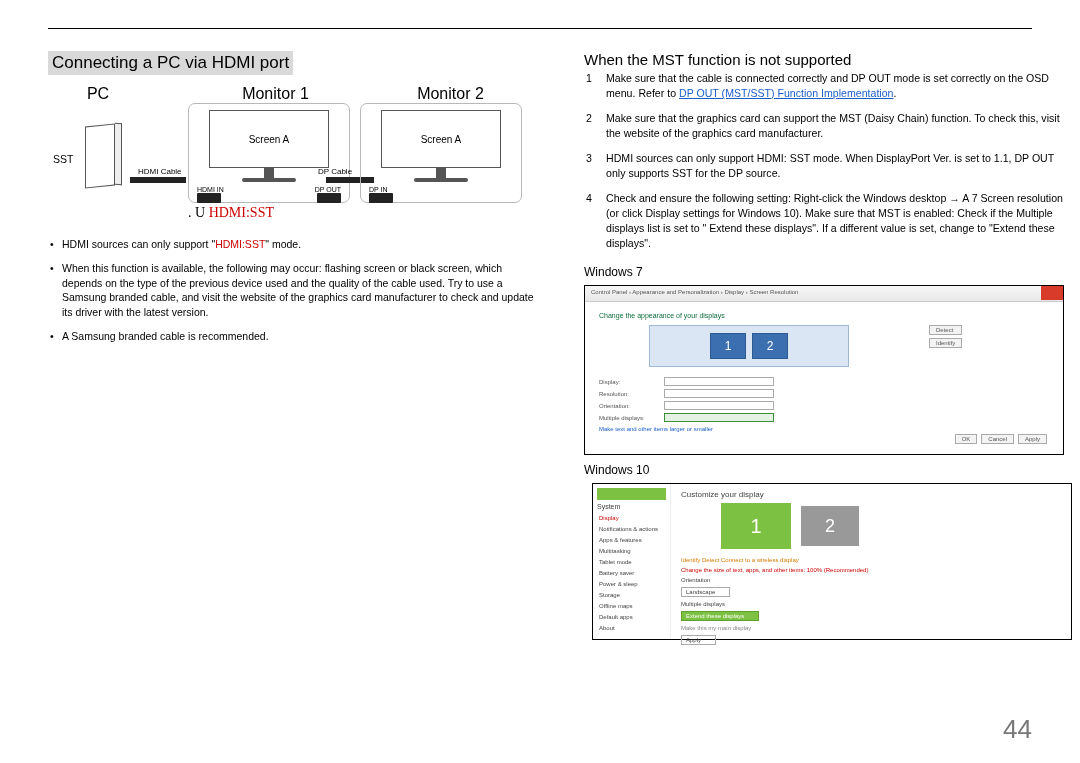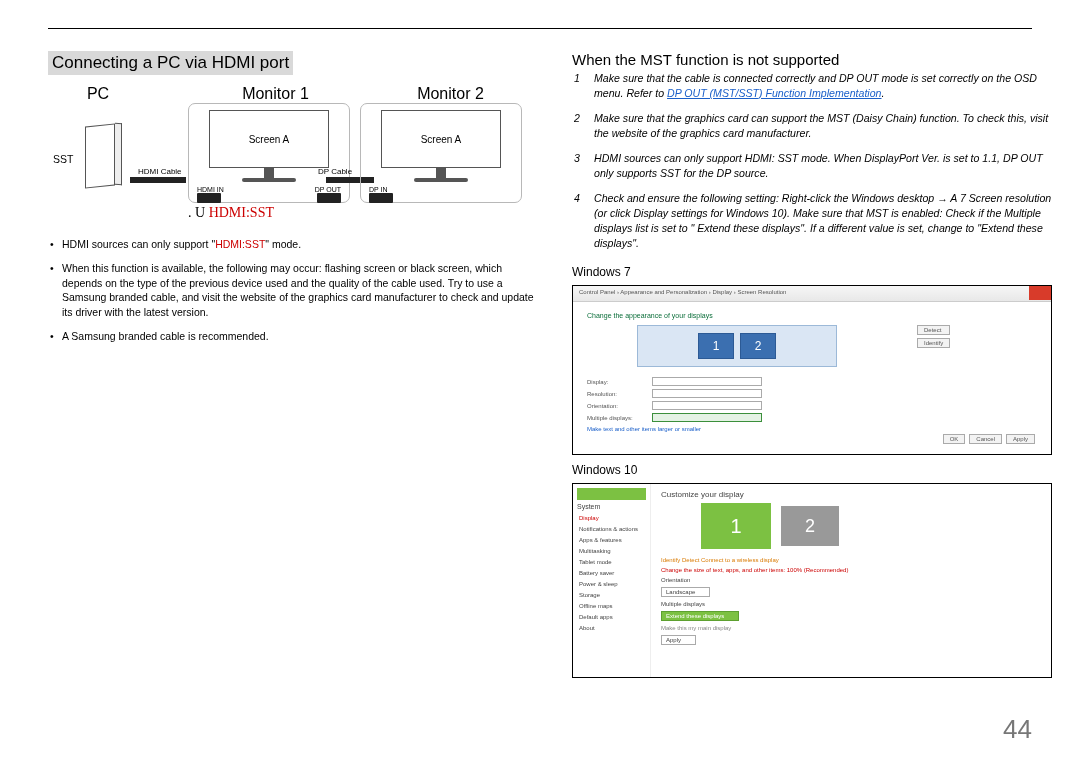--- a/index.html
+++ b/index.html
@@ -1,19 +1,19 @@
 <!DOCTYPE html>
 <html><head>
 <meta charset="utf-8">
 <style>
   * { box-sizing: border-box; margin: 0; padding: 0; }
   html, body { width: 1080px; height: 763px; font-family: Arial, Helvetica, sans-serif; background: #fff; color: #000; }
   .page { padding: 28px 48px 20px 48px; position: relative; height: 100%; }
   .rule { border: none; border-top: 1px solid #000; margin-bottom: 22px; height:0; }
-  .cols { display: flex; gap: 34px; }
+  .cols { display: flex; gap: 46px; }
   .col { flex: 1 1 0; }
   .h1 { font-size: 17px; font-weight: 400; background: #d9d9d9; padding: 2px 4px; display: inline-block; }
   h3.sub { font-size: 15px; font-weight: 400; margin-bottom: 3px; }
   .dia-wrap { margin: 10px 0 14px 0; position:relative; }
   .dia-top { display: flex; font-size:16px; }
   .dia-pc-lbl { width: 100px; text-align: center; }
   .dia-mon-lbl { width: 175px; text-align: center; }
   .diagram { position: relative; height: 120px; font-size:10px; }
   
   .pc-body { position:absolute; left:37px; top:22px; width:30px; height:62px; background:#fff; border:1px solid #555; transform: skewY(-6deg); }
@@ -33,21 +33,21 @@
   .cab1 { left:82px; width:56px; top:74px; }
   .cab2 { left:278px; width:48px; top:74px; }
   .cab-lbl { position:absolute; font-size:8px; top:64px; }
   .cablbl1 { left:90px; }
   .cablbl2 { left:270px; }
   .u-line { position:absolute; left:140px; top:102px; font-size:14px;font-family:Liberation Serif, serif; }
   .red { color:#c00; }
   ul.notes { list-style: none; padding:0; margin:0; }
   ul.notes > li { position:relative; padding-left:14px; font-size:10.5px; line-height:1.38; margin-bottom:10px; }
   ul.notes > li::before { content:"•"; position:absolute; left:2px; top:0; }
-  ol.steps { list-style:none; counter-reset: s; padding:0; margin:0 0 14px 0;font-style:italic;}
+  ol.steps { list-style:none; counter-reset: s; padding:0; margin:0 0 14px 0;}
   ol.steps > li { counter-increment: s; position:relative; padding-left:22px; font-size:10.6px; line-height:1.42; margin-bottom:10px; }
   ol.steps > li::before { content: counter(s); position:absolute; left:2px; top:0; font-weight:400; }
   a.inlink { color:#1a5fc9; text-decoration: underline; }
   .osd-red { color:#c00; }
   .win-title { font-size:12px; margin: 8px 0 6px 0; font-weight:400;}
   .shot { border:1px solid #000; background:#fff; }
   
   .win7 { width:480px; height:170px; position:relative; font-size:6px; color:#555; }
   .win7-top { height:16px; background:linear-gradient(#f6f6f6,#e8e8e8); border-bottom:1px solid #ccc; position:relative; }
   .win7-close { position:absolute; right:0; top:0; width:22px; height:14px; background:#d83b2a; }
@@ -56,21 +56,21 @@
   .win7-mons { display:flex; gap:6px; margin:6px 70px 6px 50px; background:#dae6f4; border:1px solid #9cb9d8; padding:8px; width:200px; height:42px; justify-content:center; align-items:center;}
   .win7-mon { width:36px; height:26px; background:#3b6fb0; border:1px solid #2c5a95; color:#fff; display:flex; align-items:center; justify-content:center; font-size:12px; }
   .win7-rows { margin-top:4px; }
   .win7-row { display:flex; gap:10px; margin-bottom:3px; align-items:center;}
   .win7-row .k { width:55px; }
   .win7-row .v { width:110px; height:9px; border:1px solid #aaa; background:#fff; }
   .win7-row.hl .v { border-color:#3b8f3b; background:#e4f2e4; }
   .win7-btns { position:absolute; right:16px; bottom:10px; display:flex; gap:4px;}
   .win7-btns span { display:inline-block; border:1px solid #aaa; padding:1px 6px; font-size:6px; background:#f3f3f3;}
   
-  .win10 { width:480px; height:195px; position:relative; font-size:6px; color:#444; display:flex;}
+  .win10 { width:480px; height:157px; position:relative; font-size:6px; color:#444; display:flex;margin-left:8px;}
   .win10-side { width:78px; border-right:1px solid #eee; padding:4px; }
   .win10-side .itm { padding:2px 2px; margin-bottom:1px; }
   .win10-side .itm.active { color:#c00; }
   .win10-side .hbox { height:12px; background:#7cc142; margin-bottom:3px;}
   .win10-main { flex:1; padding:6px 10px; position:relative;}
   .win10-mons { display:flex; gap:10px; margin:4px 0 8px 40px;}
   .win10-m1 { width:70px; height:46px; background:#7cc142; color:#fff; display:flex; align-items:center; justify-content:center; font-size:20px;}
   .win10-m2 { width:58px; height:40px; background:#999; color:#fff; display:flex; align-items:center; justify-content:center; font-size:18px; margin-top:3px;}
   .win10-line { margin-bottom:4px; }
   .orange { color:#d97a00; }

